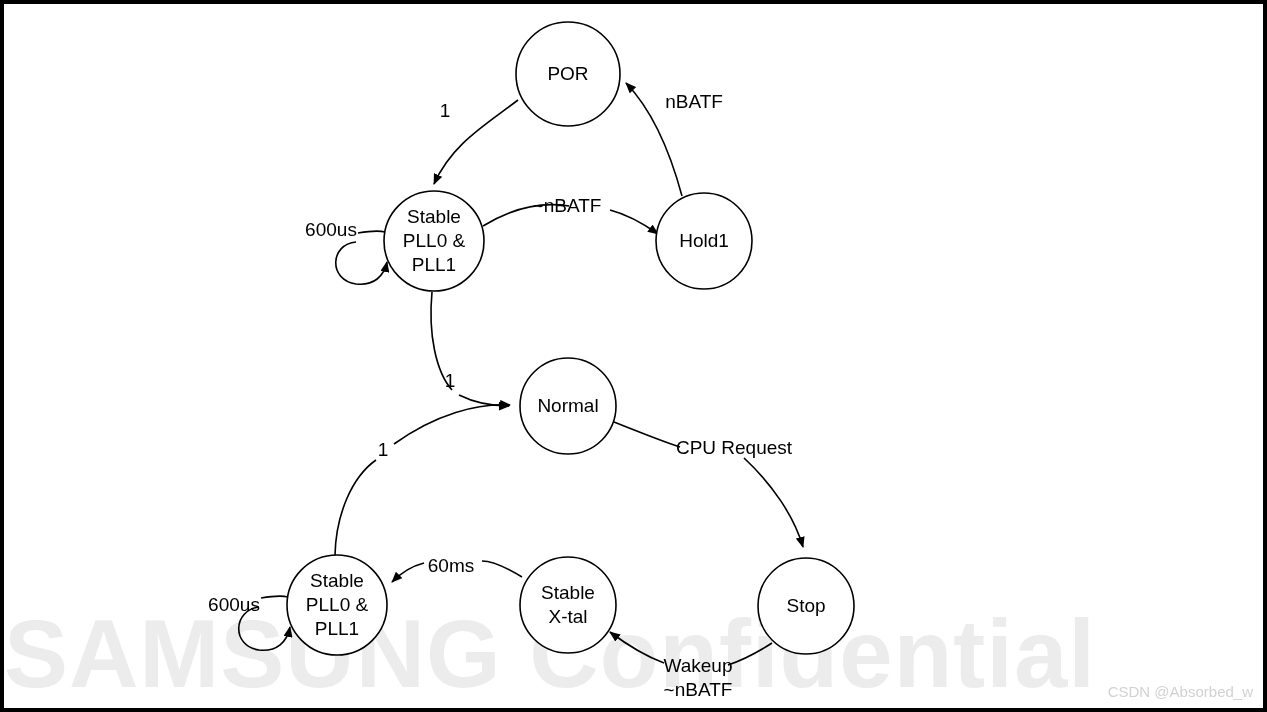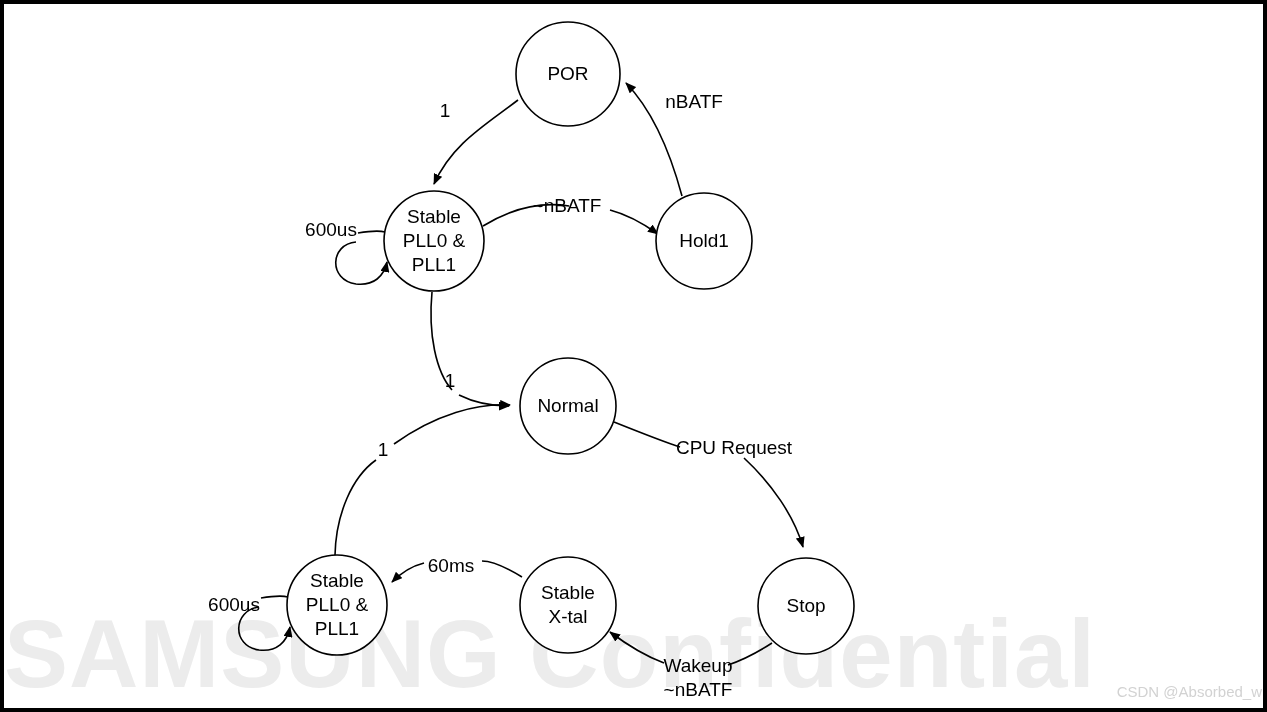--- a/index.html
+++ b/index.html
@@ -27,21 +27,21 @@
     font-weight: bold;
     color: #ececec;
     letter-spacing: 1px;
     white-space: nowrap;
     user-select: none;
     pointer-events: none;
     z-index: 1;
   }
   #attribution {
     position: absolute;
-    right: 1px;
+    right: 10px;
     bottom: 8px;
     font-family: "Liberation Sans", sans-serif;
     font-size: 15px;
     color: #d2d2d2;
     white-space: nowrap;
     z-index: 3;
     user-select: none;
   }
   #diagram {
     position: absolute;

